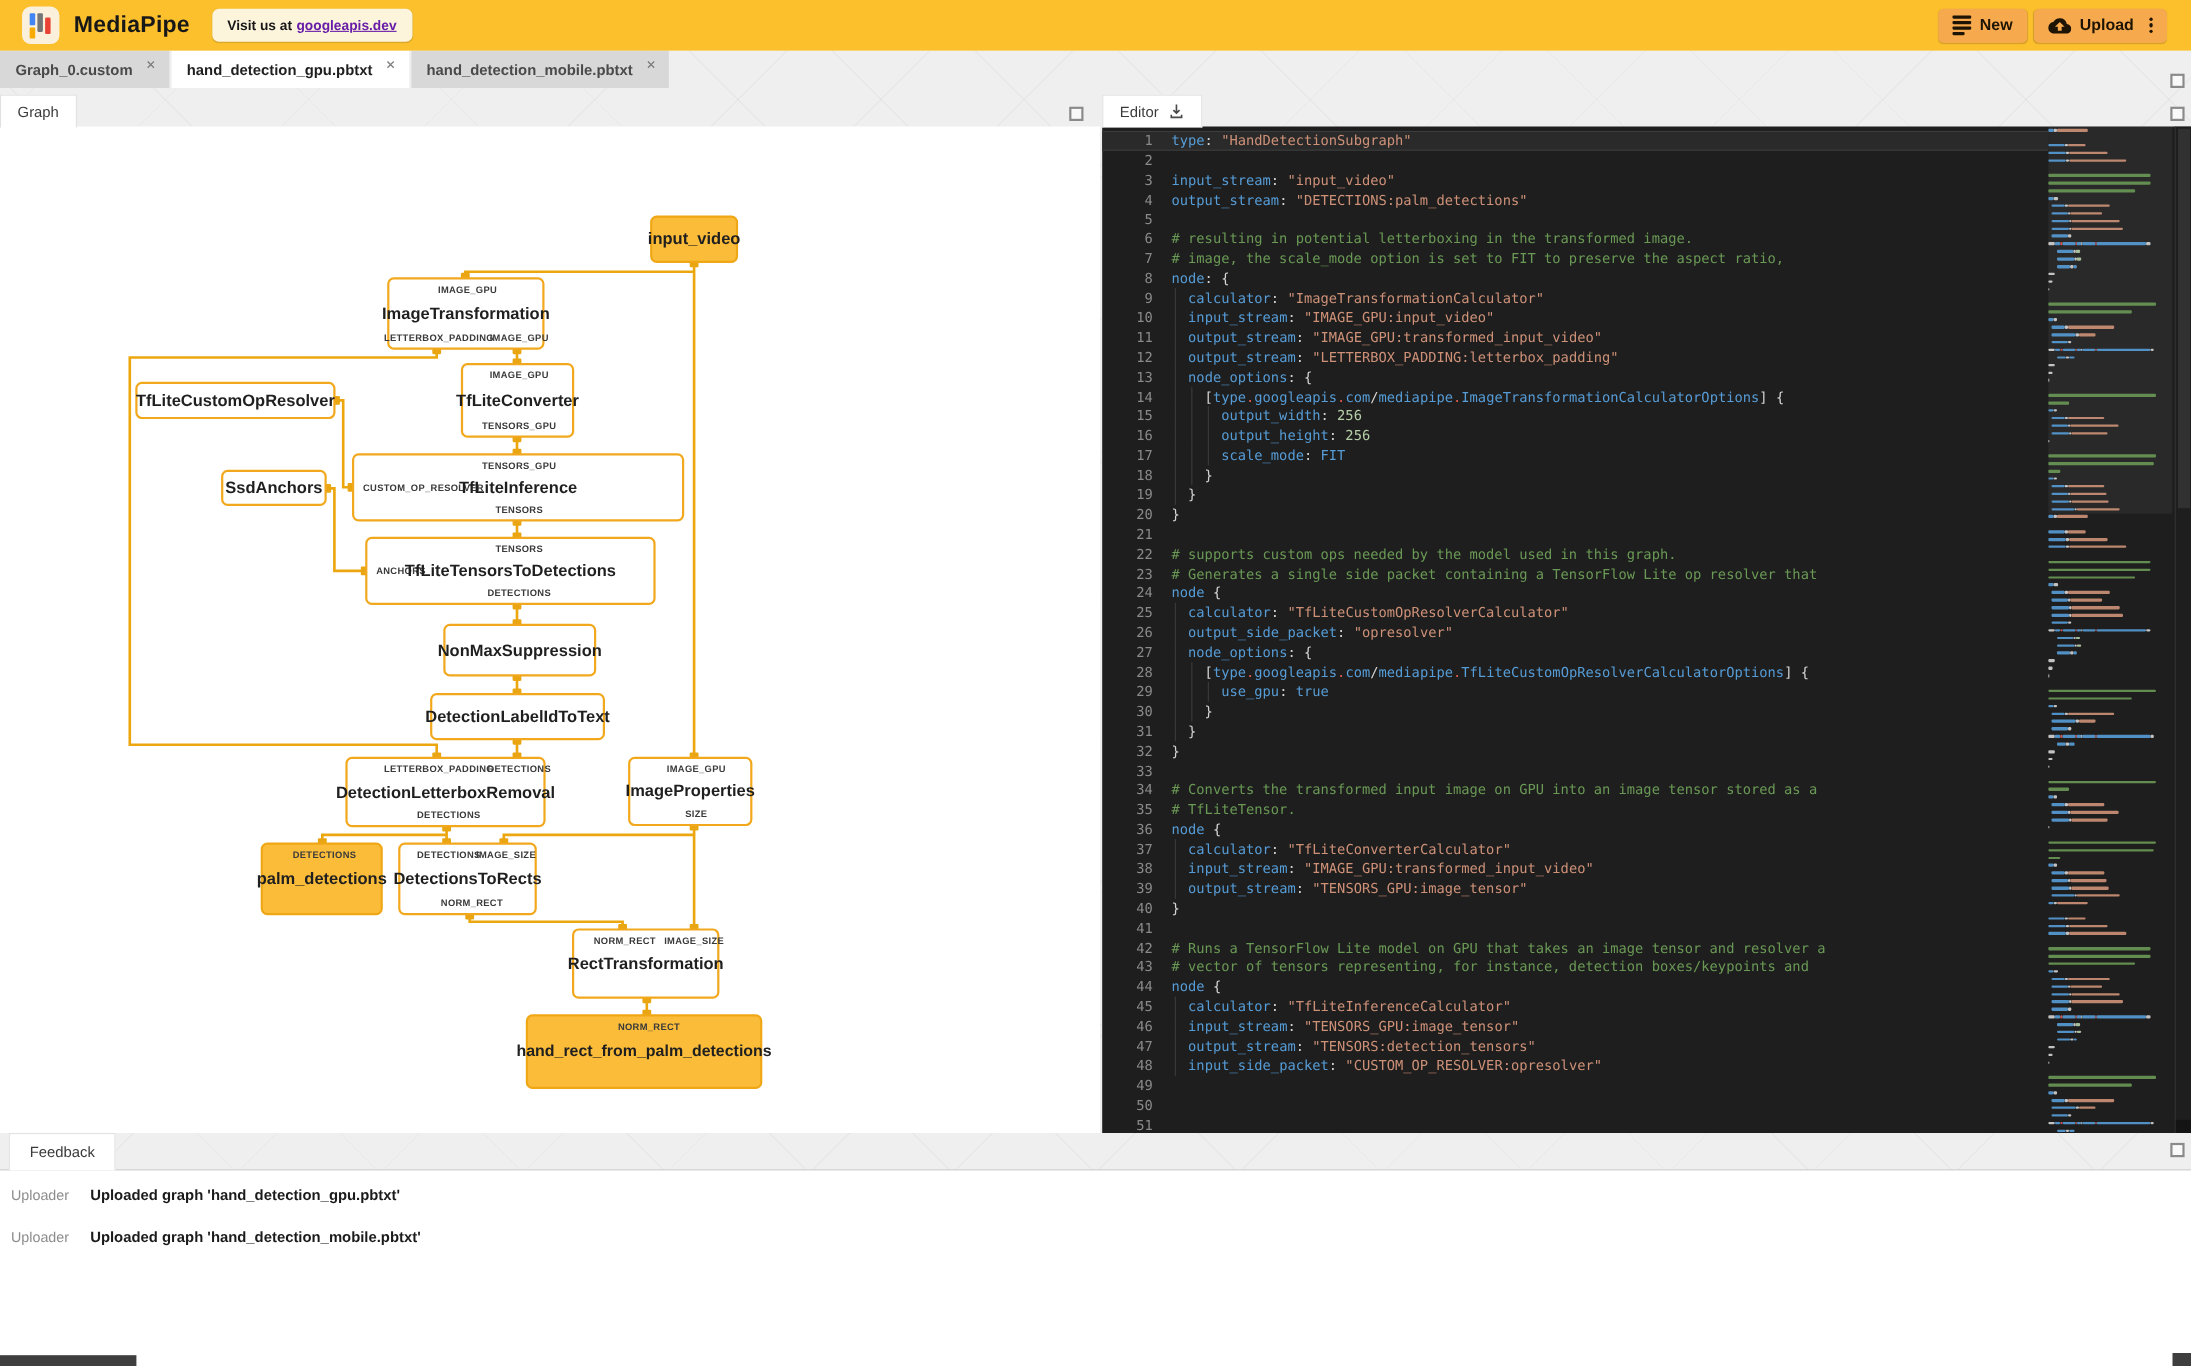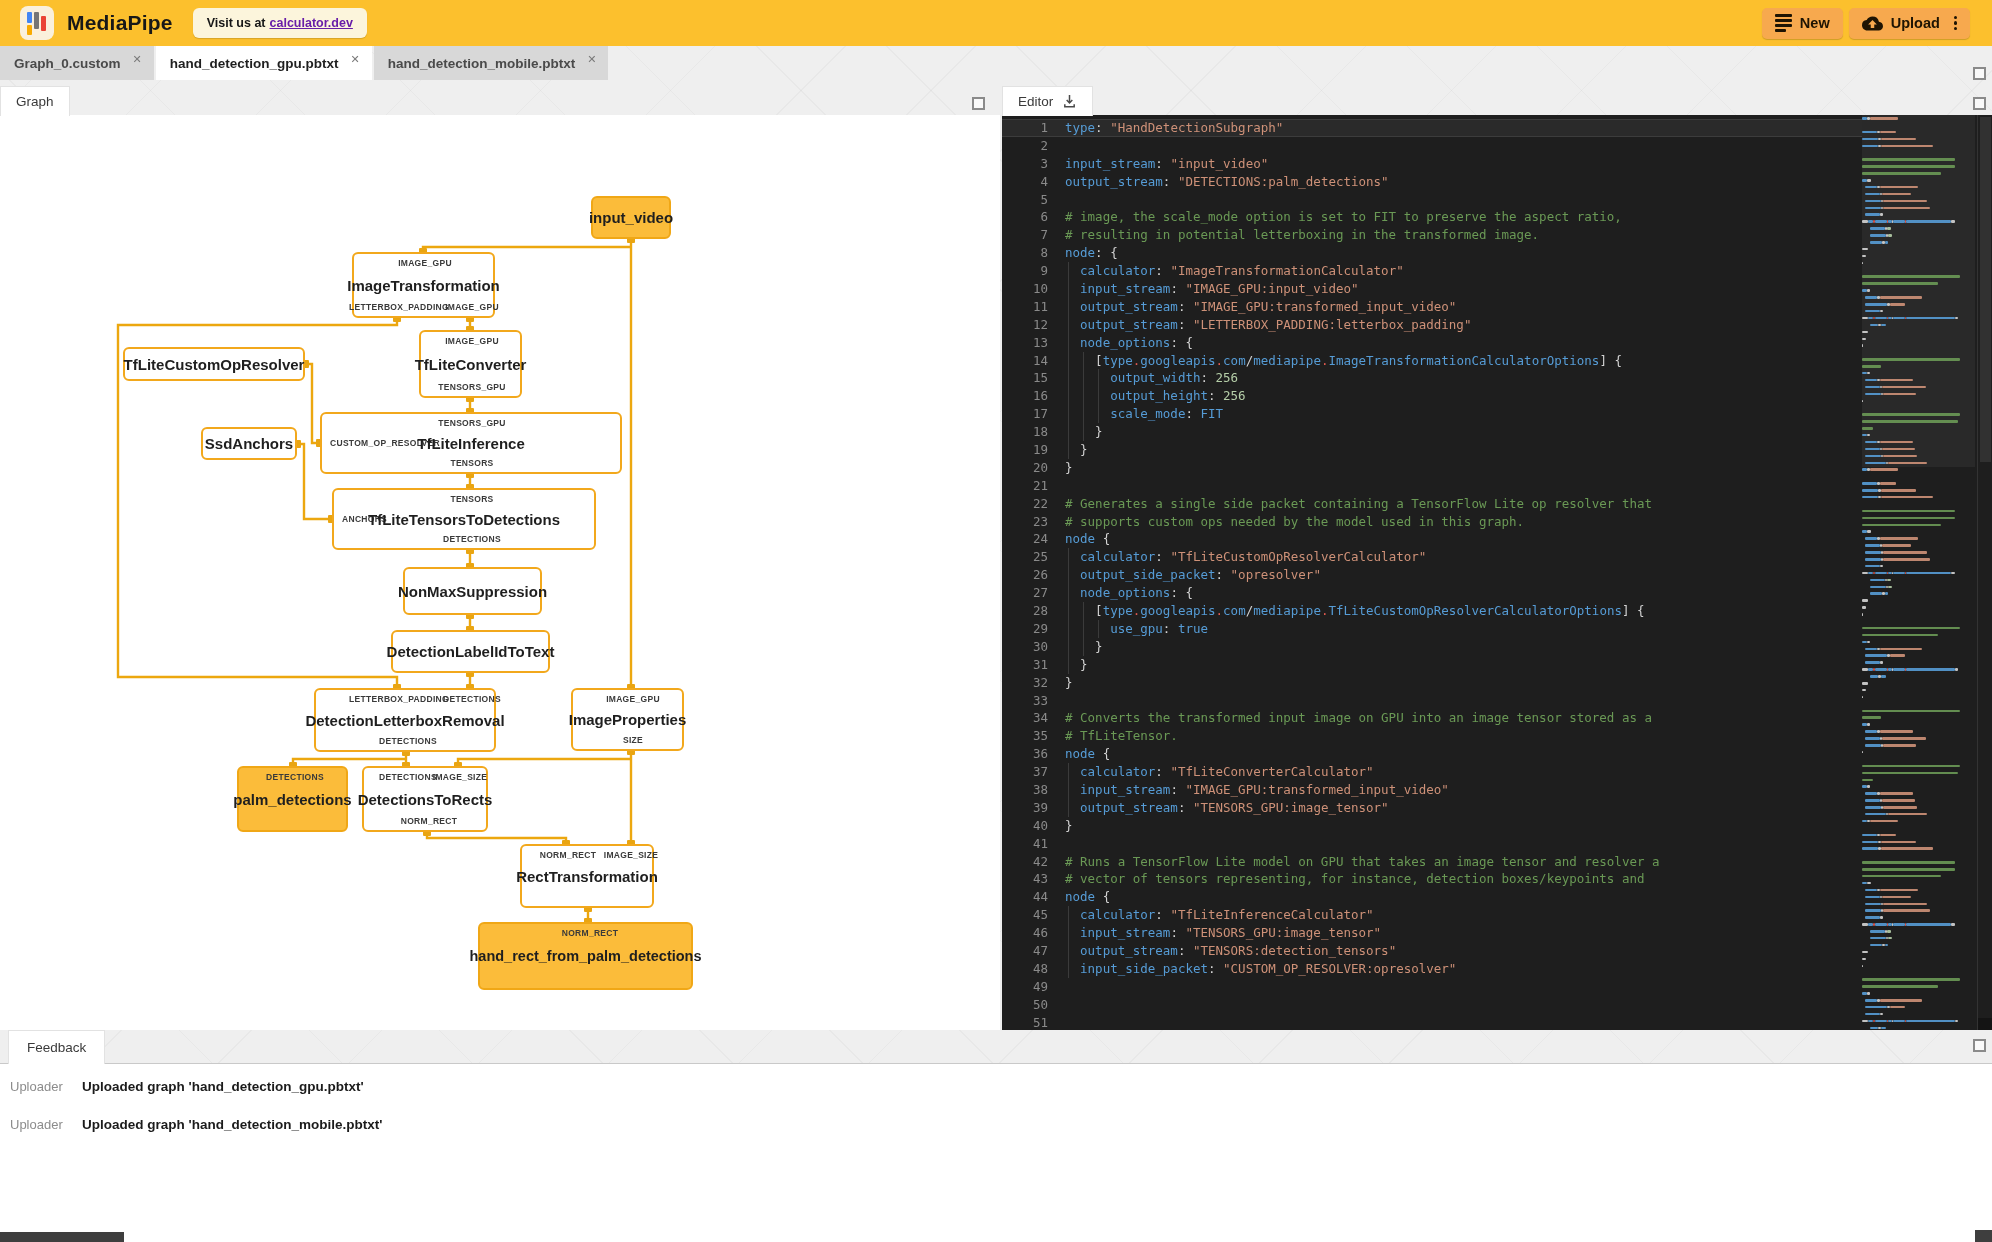--- a/index.html
+++ b/index.html
@@ -98,21 +98,21 @@
   <div class="header">
     <div class="logo">
       <i class="b1"></i>
         <i class="b2"></i>
         <i class="b3"></i>
         <i class="b4"></i>
     </div>
     <div class="app-title">MediaPipe</div>
     <div class="visit-pill">
       <span>Visit us at</span>
-      <a>calculator.dev</a>
+      <a>googleapis.dev</a>
     </div>
     <div class="hdr-spacer"></div>
     <button class="hdr-btn">
       <span class="icon-lines">
           <i></i>
           <i></i>
           <i></i>
           <i></i>
         </span>
       <span>New</span>
@@ -340,38 +340,38 @@
         <div>49</div>
         <div>50</div>
         <div>51</div>
       </div>
     <div class="code" id="code">
         <div class="cline"><span class="tk">type</span><span class="tp">: </span><span class="ts">"HandDetectionSubgraph"</span></div>
         <div class="cline"></div>
         <div class="cline"><span class="tk">input_stream</span><span class="tp">: </span><span class="ts">"input_video"</span></div>
         <div class="cline"><span class="tk">output_stream</span><span class="tp">: </span><span class="ts">"DETECTIONS:palm_detections"</span></div>
         <div class="cline"></div>
+        <div class="cline"><span class="tc"># resulting in potential letterboxing in the transformed image.</span></div>
         <div class="cline"><span class="tc"># image, the scale_mode option is set to FIT to preserve the aspect ratio,</span></div>
-        <div class="cline"><span class="tc"># resulting in potential letterboxing in the transformed image.</span></div>
         <div class="cline"><span class="tk">node</span><span class="tp">: {</span></div>
         <div class="cline"><span class="guide" style="left: 3px;"></span><span class="tp">  </span><span class="tk">calculator</span><span class="tp">: </span><span class="ts">"ImageTransformationCalculator"</span></div>
         <div class="cline"><span class="guide" style="left: 3px;"></span><span class="tp">  </span><span class="tk">input_stream</span><span class="tp">: </span><span class="ts">"IMAGE_GPU:input_video"</span></div>
         <div class="cline"><span class="guide" style="left: 3px;"></span><span class="tp">  </span><span class="tk">output_stream</span><span class="tp">: </span><span class="ts">"IMAGE_GPU:transformed_input_video"</span></div>
         <div class="cline"><span class="guide" style="left: 3px;"></span><span class="tp">  </span><span class="tk">output_stream</span><span class="tp">: </span><span class="ts">"LETTERBOX_PADDING:letterbox_padding"</span></div>
         <div class="cline"><span class="guide" style="left: 3px;"></span><span class="tp">  </span><span class="tk">node_options</span><span class="tp">: {</span></div>
         <div class="cline"><span class="guide" style="left: 3px;"></span><span class="guide" style="left: 18px;"></span><span class="tp">    [</span><span class="tk">type</span><span class="td">.</span><span class="tk">googleapis</span><span class="td">.</span><span class="tk">com</span><span class="tp">/</span><span class="tk">mediapipe</span><span class="td">.</span><span class="tk">ImageTransformationCalculatorOptions</span><span class="tp">] {</span></div>
         <div class="cline"><span class="guide" style="left: 3px;"></span><span class="guide" style="left: 18px;"></span><span class="guide" style="left: 33px;"></span><span class="tp">      </span><span class="tk">output_width</span><span class="tp">: </span><span class="tn">256</span></div>
         <div class="cline"><span class="guide" style="left: 3px;"></span><span class="guide" style="left: 18px;"></span><span class="guide" style="left: 33px;"></span><span class="tp">      </span><span class="tk">output_height</span><span class="tp">: </span><span class="tn">256</span></div>
         <div class="cline"><span class="guide" style="left: 3px;"></span><span class="guide" style="left: 18px;"></span><span class="guide" style="left: 33px;"></span><span class="tp">      </span><span class="tk">scale_mode</span><span class="tp">: </span><span class="tb">FIT</span></div>
         <div class="cline"><span class="guide" style="left: 3px;"></span><span class="guide" style="left: 18px;"></span><span class="tp">    }</span></div>
         <div class="cline"><span class="guide" style="left: 3px;"></span><span class="tp">  }</span></div>
         <div class="cline"><span class="tp">}</span></div>
         <div class="cline"></div>
+        <div class="cline"><span class="tc"># supports custom ops needed by the model used in this graph.</span></div>
         <div class="cline"><span class="tc"># Generates a single side packet containing a TensorFlow Lite op resolver that</span></div>
-        <div class="cline"><span class="tc"># supports custom ops needed by the model used in this graph.</span></div>
         <div class="cline"><span class="tk">node</span><span class="tp"> {</span></div>
         <div class="cline"><span class="guide" style="left: 3px;"></span><span class="tp">  </span><span class="tk">calculator</span><span class="tp">: </span><span class="ts">"TfLiteCustomOpResolverCalculator"</span></div>
         <div class="cline"><span class="guide" style="left: 3px;"></span><span class="tp">  </span><span class="tk">output_side_packet</span><span class="tp">: </span><span class="ts">"opresolver"</span></div>
         <div class="cline"><span class="guide" style="left: 3px;"></span><span class="tp">  </span><span class="tk">node_options</span><span class="tp">: {</span></div>
         <div class="cline"><span class="guide" style="left: 3px;"></span><span class="guide" style="left: 18px;"></span><span class="tp">    [</span><span class="tk">type</span><span class="td">.</span><span class="tk">googleapis</span><span class="td">.</span><span class="tk">com</span><span class="tp">/</span><span class="tk">mediapipe</span><span class="td">.</span><span class="tk">TfLiteCustomOpResolverCalculatorOptions</span><span class="tp">] {</span></div>
         <div class="cline"><span class="guide" style="left: 3px;"></span><span class="guide" style="left: 18px;"></span><span class="guide" style="left: 33px;"></span><span class="tp">      </span><span class="tk">use_gpu</span><span class="tp">: </span><span class="tb">true</span></div>
         <div class="cline"><span class="guide" style="left: 3px;"></span><span class="guide" style="left: 18px;"></span><span class="tp">    }</span></div>
         <div class="cline"><span class="guide" style="left: 3px;"></span><span class="tp">  }</span></div>
         <div class="cline"><span class="tp">}</span></div>
         <div class="cline"></div>

